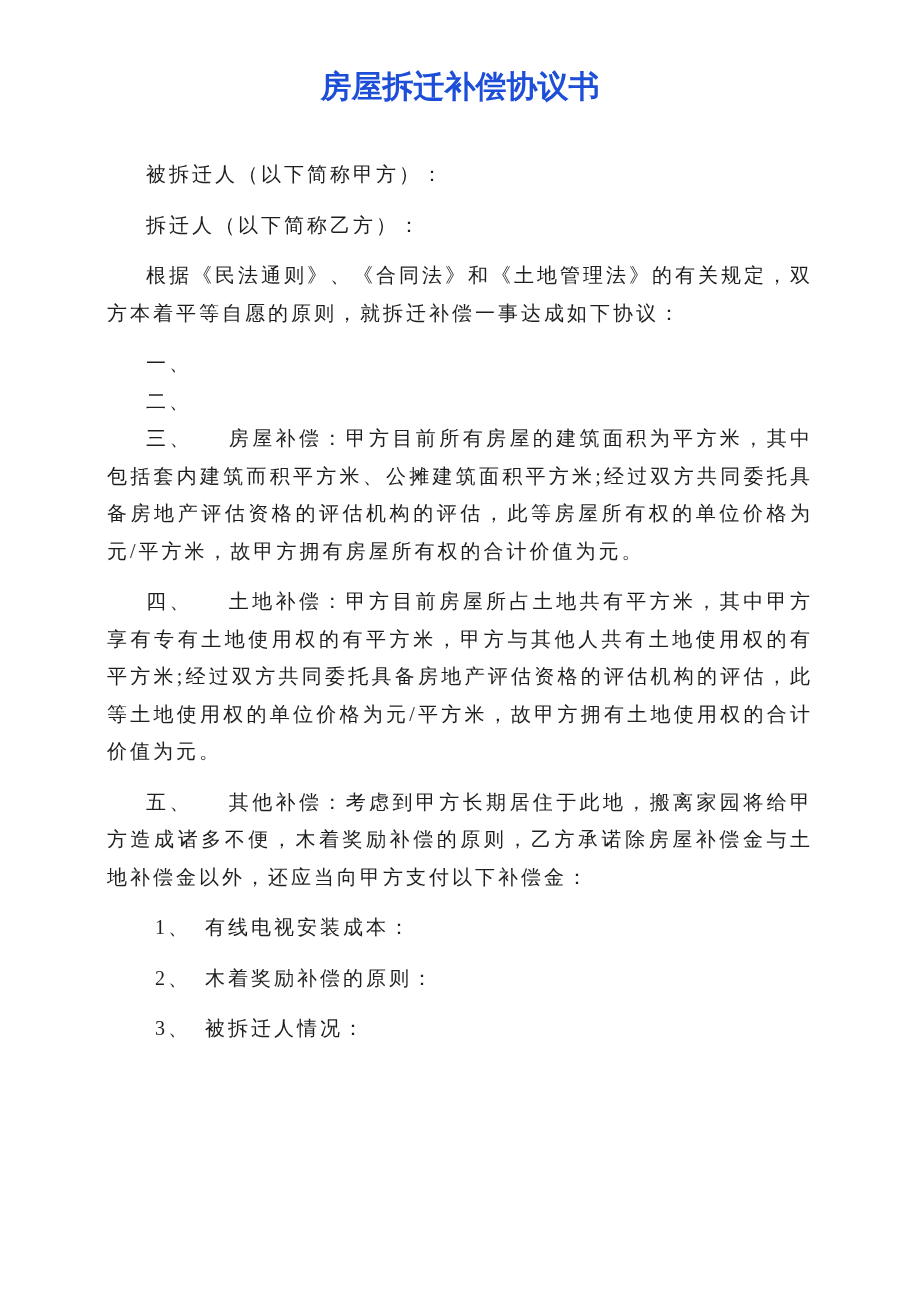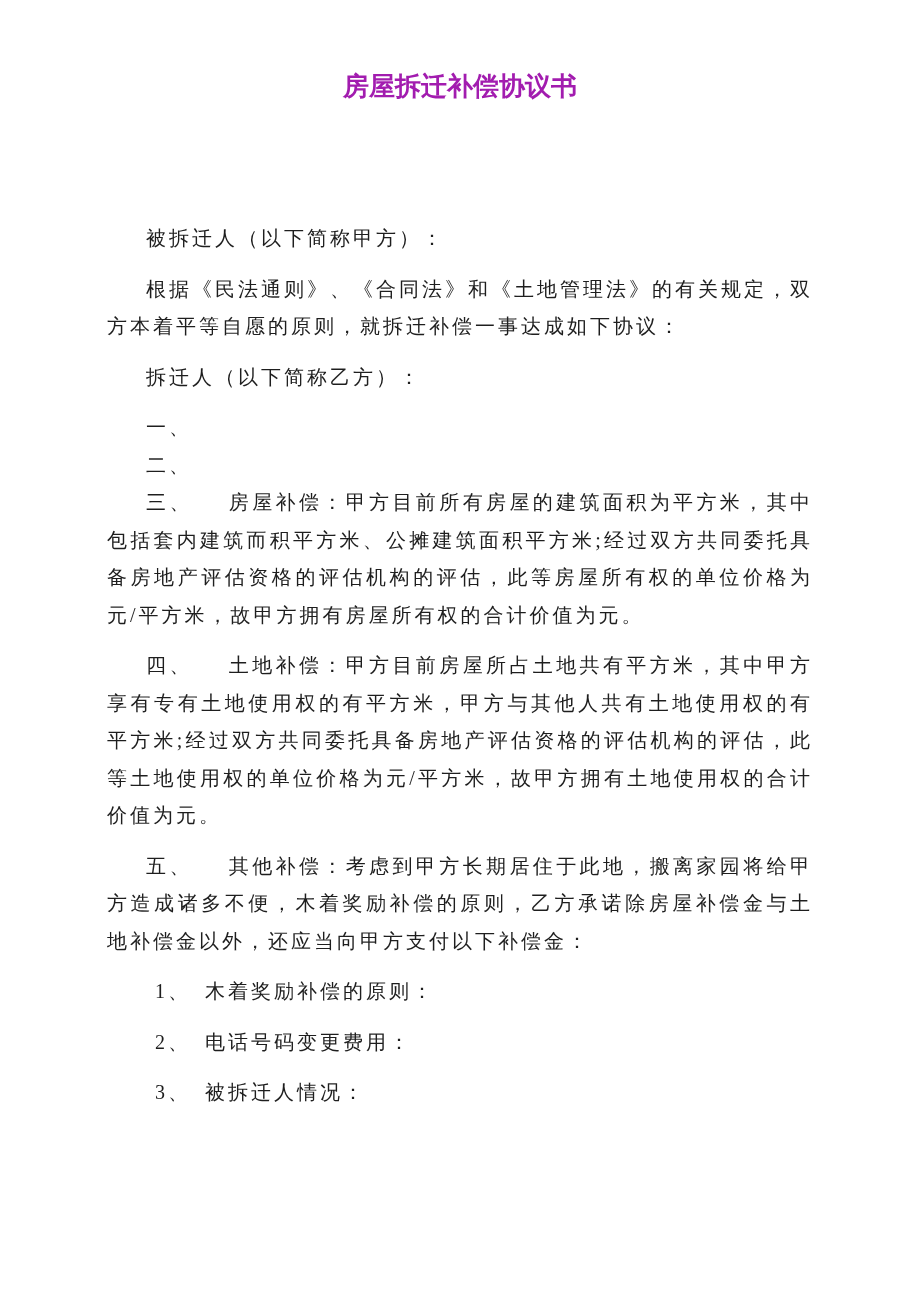--- a/index.html
+++ b/index.html
@@ -19,70 +19,70 @@
     position: absolute;
     left: 107px;
     top: 0;
     width: 706px;
   }
   .doc-title {
     margin: 66px 0 0 0;
     height: 42px;
     line-height: 42px;
     text-align: center;
-    font-size: 26px;
+    font-size: 31px;
     font-weight: bold;
     letter-spacing: 0;
-    color: #a21caf;
+    color: #1d4ed8;
   }
   .body-text p {
     margin: 0 0 13px 0;
     font-size: 20px;
     line-height: 37.5px;
     letter-spacing: 3px;
     text-align: justify;
     text-justify: inter-character;
     color: #1e1e1e;
   }
-  .body-text { margin-top: 112px; }
+  .body-text { margin-top: 48px; }
   .p-first   { text-indent: 39px; }
   .p-sub     { text-indent: 68px; }
   .m0        { margin-bottom: 0 !important; }
   .m4        { margin-bottom: 4px !important; }
   .sec-marker  { margin-right: 36px; }
   .item-marker { margin-right: 14px; }
   .p-item    { padding-left: 48px; text-indent: 0; }
 </style>
 </head>
 <body>
 
 <div class="doc">
 
   <h1 class="doc-title">房屋拆迁补偿协议书</h1>
 
   <div class="body-text">
 
     <p class="p-first">被拆迁人（以下简称甲方）：</p>
 
+    <p class="p-first">拆迁人（以下简称乙方）：</p>
+
     <p class="p-first">根据《民法通则》、《合同法》和《土地管理法》的有关规定，双方本着平等自愿的原则，就拆迁补偿一事达成如下协议：</p>
-
-    <p class="p-first">拆迁人（以下简称乙方）：</p>
 
     <p class="p-first m0">一、</p>
 
 
     <p class="p-first m0">二、</p>
 
 
     <p class="p-first"><span class="sec-marker">三、</span><span>房屋补偿：甲方目前所有房屋的建筑面积为平方米，其中包括套内建筑而积平方米、公摊建筑面积平方米;经过双方共同委托具备房地产评估资格的评估机构的评估，此等房屋所有权的单位价格为元/平方米，故甲方拥有房屋所有权的合计价值为元。</span></p>
 
     <p class="p-first"><span class="sec-marker">四、</span><span>土地补偿：甲方目前房屋所占土地共有平方米，其中甲方享有专有土地使用权的有平方米，甲方与其他人共有土地使用权的有平方米;经过双方共同委托具备房地产评估资格的评估机构的评估，此等土地使用权的单位价格为元/平方米，故甲方拥有土地使用权的合计价值为元。</span></p>
 
     <p class="p-first"><span class="sec-marker">五、</span><span>其他补偿：考虑到甲方长期居住于此地，搬离家园将给甲方造成诸多不便，木着奖励补偿的原则，乙方承诺除房屋补偿金与土地补偿金以外，还应当向甲方支付以下补偿金：</span></p>
 
-    <p class="p-item"><span class="item-marker">1、</span><span>木着奖励补偿的原则：</span></p>
+    <p class="p-item"><span class="item-marker">1、</span><span>有线电视安装成本：</span></p>
 
-    <p class="p-item"><span class="item-marker">2、</span><span>电话号码变更费用：</span></p>
+    <p class="p-item"><span class="item-marker">2、</span><span>木着奖励补偿的原则：</span></p>
 
     <p class="p-item"><span class="item-marker">3、</span><span>被拆迁人情况：</span></p>
 
   </div>
 </div>
 
 </body></html>

